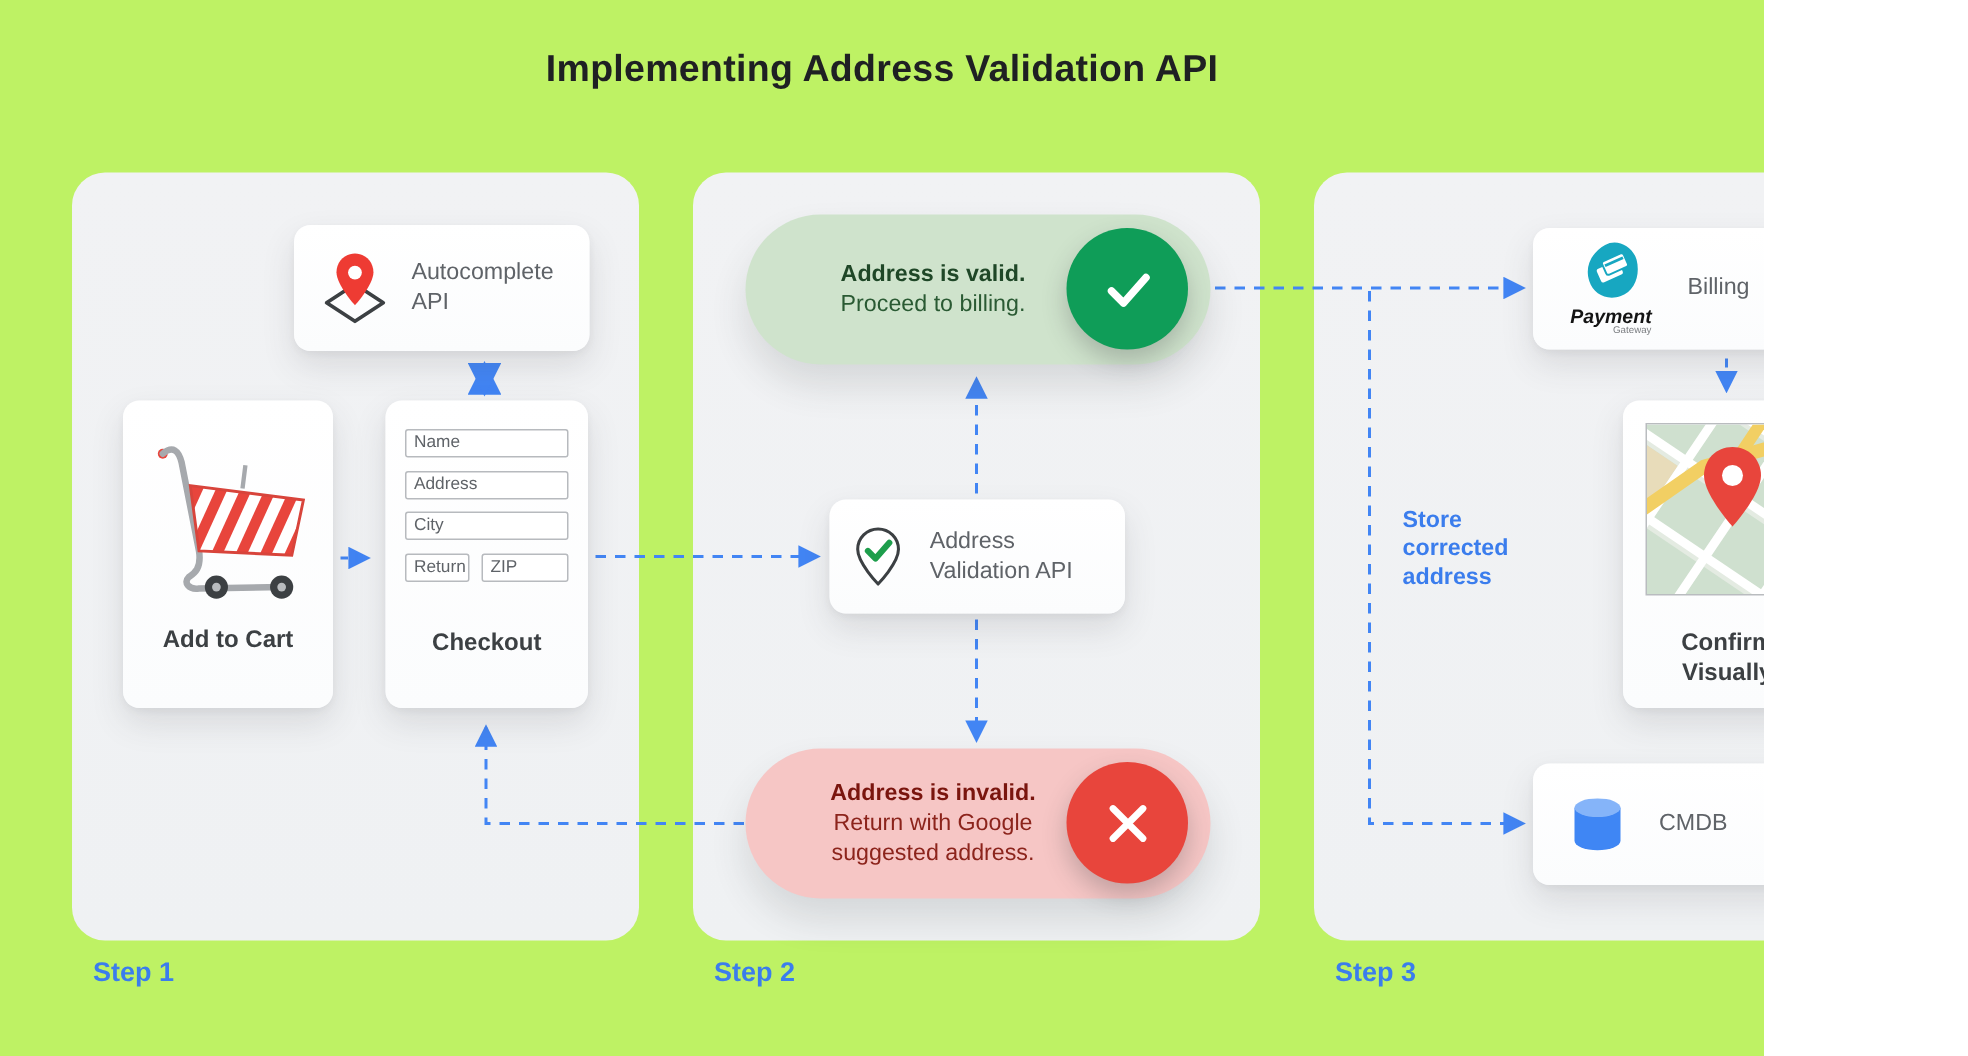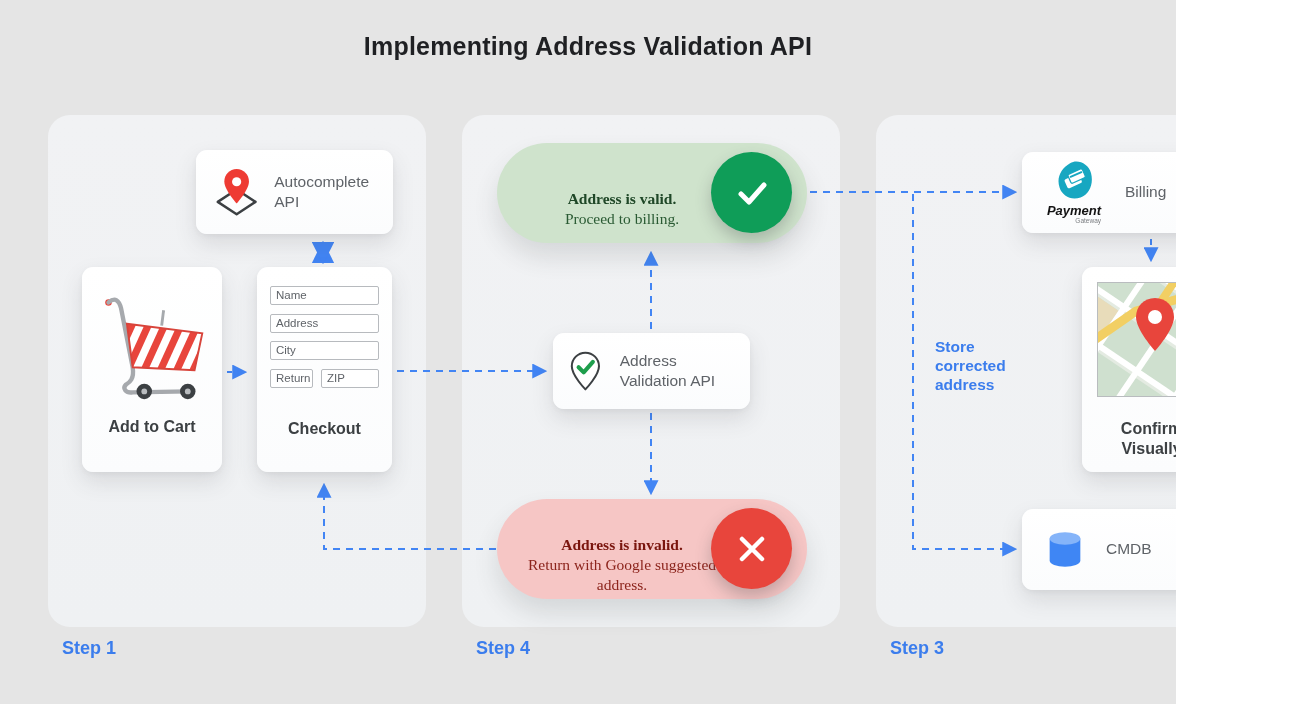--- a/index.html
+++ b/index.html
@@ -1,18 +1,18 @@
 <!DOCTYPE html>
 <html><head>
 <meta charset="utf-8">
 <style>
   * { margin:0; padding:0; box-sizing:border-box; }
   html,body { background:#ffffff; }
   body { font-family:"Liberation Sans", sans-serif; }
-  .stage { position:relative; width:1176px; height:704px; background:#e5e5e5; overflow:hidden; }
+  .stage { position:relative; width:1176px; height:704px; background:#bef264; overflow:hidden; }
 
   .title { position:absolute; left:0; top:32px; width:100%; text-align:center;
            font-size:25px; font-weight:700; color:#1f2023; letter-spacing:.2px; }
 
   .panel { position:absolute; top:115px; width:378px; height:512px;
            background:linear-gradient(180deg,#f1f2f4 0%,#eff1f3 100%); border-radius:22px; }
   .panel.p1 { left:48px; } .panel.p2 { left:462px; } .panel.p3 { left:876px; }
 
   .step-label { position:absolute; top:638px; font-size:18px; font-weight:700; color:#3b7ded;margin-left:12px; }
   .step-label.s1 { left:50px; } .step-label.s2 { left:464px; } .step-label.s3 { left:878px; }
@@ -35,22 +35,22 @@
            font-size:11.5px; color:#5f6368; padding:2px 0 0 5px; margin-bottom:8.5px; }
   .field-row { display:flex; gap:8px; }
   .field-row .field-state { width:43px; } .field-row .field-zip { flex:1; }
   .checkout-card .dark-label { margin-top:23px; }
 
   
   .pill { position:absolute; left:497px; width:310px; height:100px; border-radius:50px;
           box-shadow:0 14px 24px rgba(60,64,67,.14); }
   .pill-valid { top:143px; background:#cfe3cc; }
   .pill-invalid { top:499px; background:#f6c6c5; }
-  .pill-text { position:absolute; left:30px; top:16px; width:190px; height:100%;
-               display:flex; flex-direction:column; justify-content:center; text-align:center;font-family:Liberation Serif, serif; }
+  .pill-text { position:absolute; left:30px; top:0; width:190px; height:100%;
+               display:flex; flex-direction:column; justify-content:center; text-align:center; }
   .pill-valid .pill-text { color:#2a5a33; } .pill-valid .pill-title { color:#1f4727; }
   .pill-invalid .pill-text { color:#8c241c; } .pill-invalid .pill-title { color:#7a150e; }
   .pill-title { font-size:15.5px; font-weight:700; line-height:1.3; }
   .pill-sub { font-size:15.5px; line-height:1.3; }
   .pill-badge { position:absolute; right:15px; top:9px; width:81px; height:81px; border-radius:50%;
                 display:flex; align-items:center; justify-content:center;
                 box-shadow:0 8px 16px rgba(60,64,67,.28); }
   .pill-valid .pill-badge { background:#0f9d58; }
   .pill-invalid .pill-badge { background:#e8453c; }
 
@@ -186,21 +186,21 @@
       <div class="pill-title">Address is invalid.</div>
       <div class="pill-sub">Return with Google suggested address.</div>
     </div>
     <div class="pill-badge">
       <svg width="36" height="36" viewBox="0 0 36 36">
           <path d="M8 8 L28 28 M28 8 L8 28" stroke="#ffffff" stroke-width="4.5" stroke-linecap="round"></path>
         </svg>
     </div>
   </div>
 
-  <div class="step-label s2">Step 4</div>
+  <div class="step-label s2">Step 2</div>
 
   <div class="card hcard billing-card">
     <div class="paylogo">
       <svg width="42" height="42" viewBox="0 0 64 64">
         <path d="M26 5 C38 -2 54 6 58 20 C62 36 56 52 42 57 C28 62 14 55 10 42 C5 27 12 13 26 5 Z" fill="#17a7c1"></path>
         <g transform="rotate(-24 32 30)">
           <rect x="18" y="24" width="24" height="15" rx="2.5" fill="#ffffff"></rect>
           <rect x="26" y="19" width="24" height="15" rx="2.5" fill="#ffffff" stroke="#17a7c1" stroke-width="2"></rect>
           <line x1="28" y1="24" x2="48" y2="24" stroke="#17a7c1" stroke-width="3"></line>
         </g>

